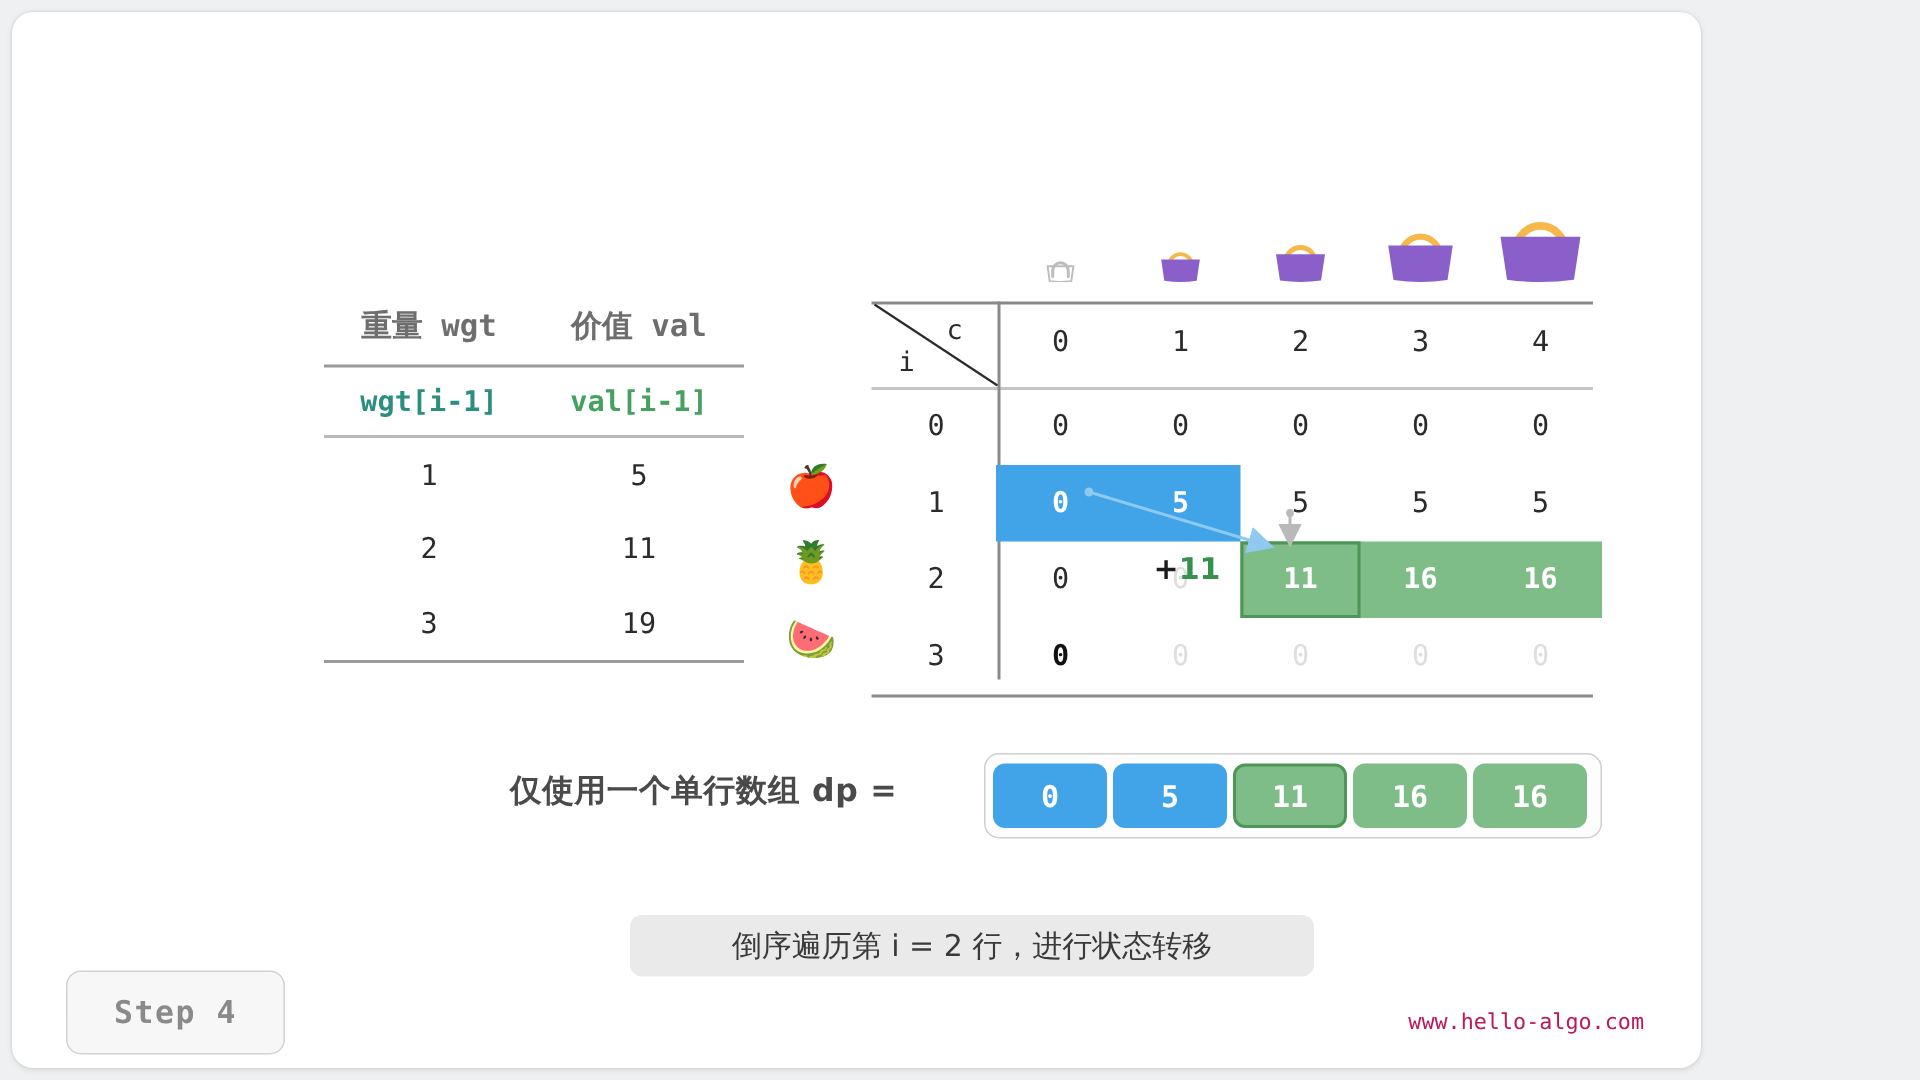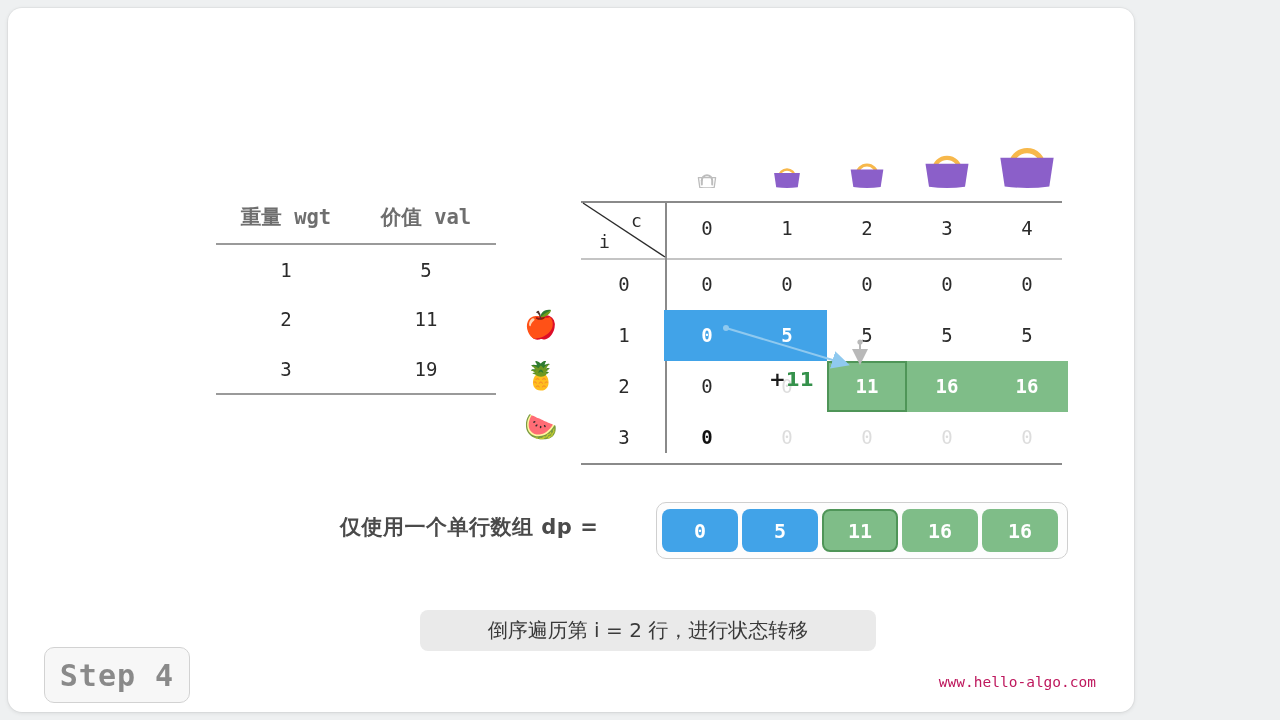--- a/index.html
+++ b/index.html
@@ -213,21 +213,21 @@
     top: 639px;
     width: 146px;
     height: 56px;
     background: #f7f7f7;
     border: 1.5px solid #d2d2d2;
     border-radius: 10px;
     display: flex;
     align-items: center;
     justify-content: center;
     font-family: "DejaVu Sans Mono", "Liberation Mono", monospace;
-    font-size: 30px;
+    font-size: 21px;
     font-weight: bold;
     color: #8a8a8a;
     letter-spacing: 1px;
   }
 
   
   #watermark {
     right: 38px;
     bottom: 22px;
     font-family: "DejaVu Sans Mono", "Liberation Mono", monospace;
@@ -275,20 +275,24 @@
           <path d="M 4.340000000000001 21.84 L 57.660000000000004 21.84 L 53.32 50.44 Q 31 53.56 8.680000000000001 50.44 Z" fill="#8b5fc9" stroke="none" stroke-width="1.3" stroke-linejoin="round"></path>
         </svg></div>
     </div>
 
   <div id="left-table" class="abs">
     <table>
       <tbody>
           <tr class="rule-top">
         <th class="h1">重量 wgt</th>
         <th class="h1">价值 val</th>
+      </tr>
+      <tr class="sub">
+        <th class="wgt">wgt[i-1]</th>
+        <th class="val">val[i-1]</th>
       </tr>
       <tr>
         <td>1</td>
         <td>5</td>
       </tr>
       <tr>
         <td>2</td>
         <td>11</td>
       </tr>
       <tr class="last">

